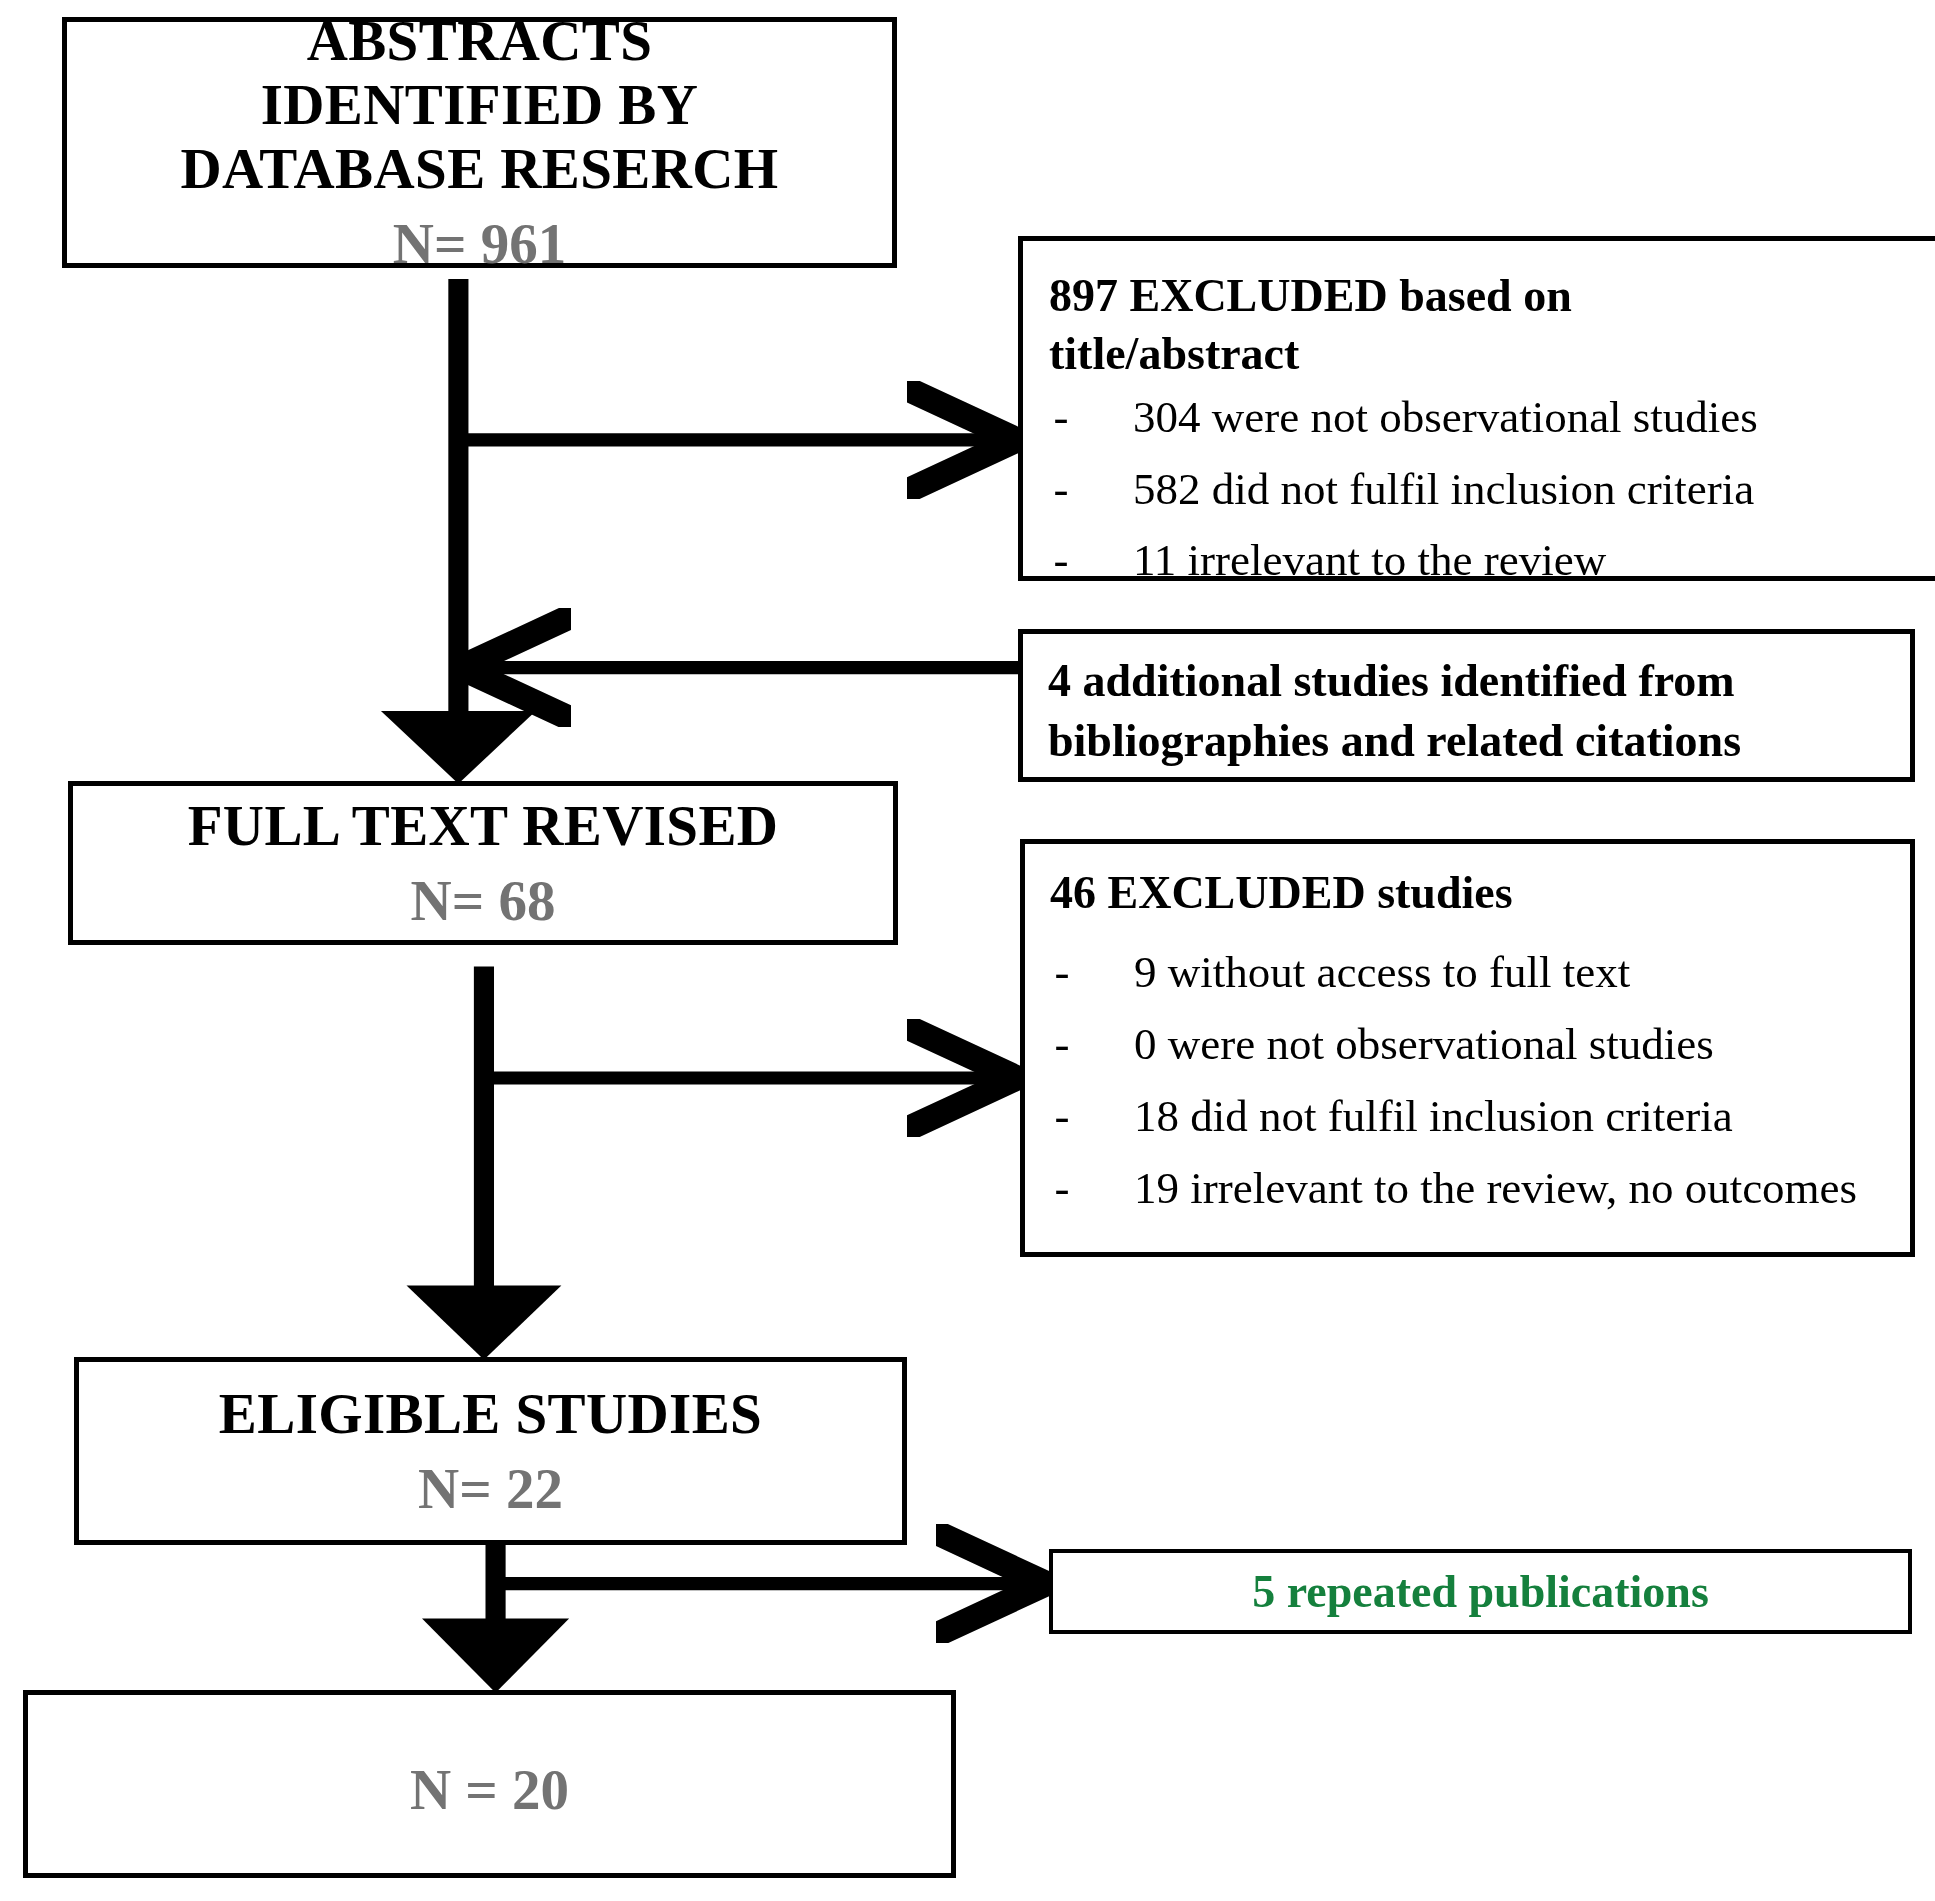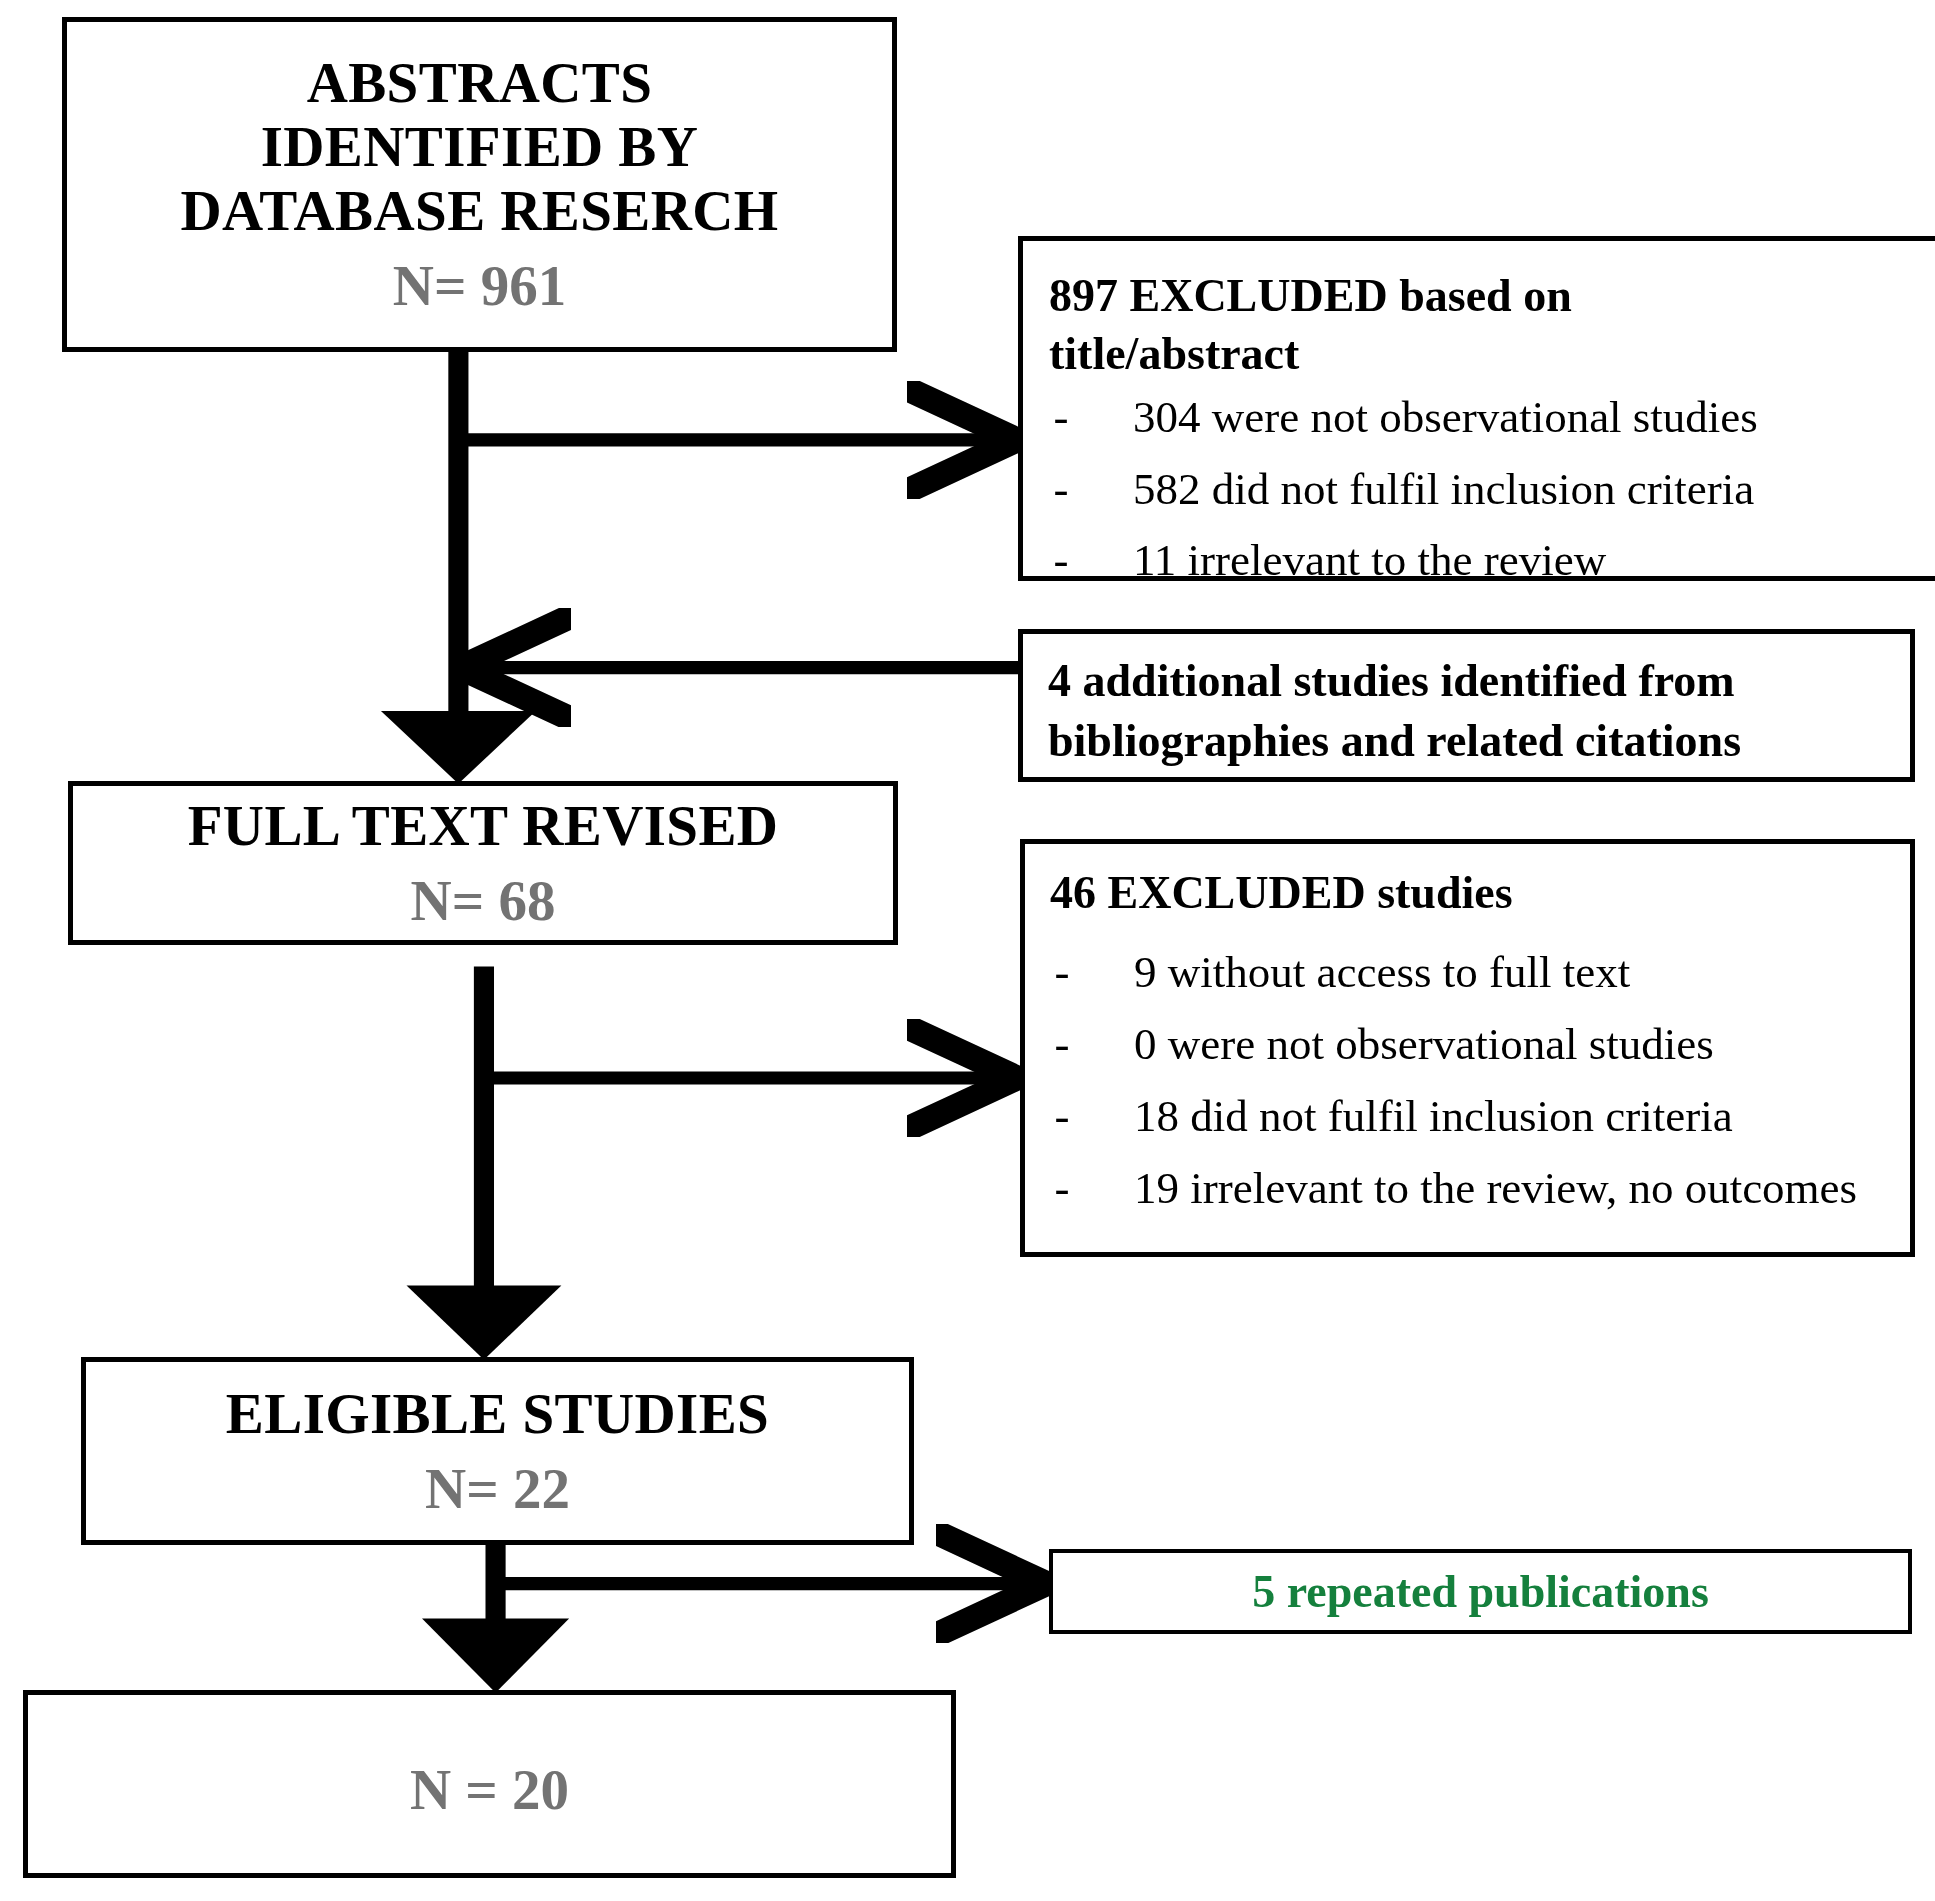--- a/index.html
+++ b/index.html
@@ -143,21 +143,21 @@
 
     <g>
       <line x1="625" y1="1392" x2="1300" y2="1392" stroke="#000" stroke-width="17" marker-end="url(#arrowRight)"></line>
     </g>
 
     <g>
       <line x1="640" y1="2045" x2="1338" y2="2045" stroke="#000" stroke-width="17" marker-end="url(#arrowRight)"></line>
     </g>
   </svg>
 
-  <div class="box box-center" style="left:62px; top:17px; width:835px; height:335px;">
+  <div class="box box-center" style="left:62px; top:17px; width:835px; height:251px;">
     <div class="stage-title">ABSTRACTS
 IDENTIFIED BY
 DATABASE RESERCH</div>
     <div class="stage-count">N= 961</div>
   </div>
 
   <div class="box box-left" style="left:1018px; top:236px; width:972px; height:345px; padding:26px 23px 15.5px 26px;">
     <div class="excl-head">897 EXCLUDED based on
 title/abstract</div>
     <ul class="bullet-list">
@@ -201,21 +201,21 @@
         <span class="bullet-dash">-</span>
         <span>18 did not fulfil  inclusion  criteria</span>
       </li>
       <li class="bullet-item">
         <span class="bullet-dash">-</span>
         <span>19 irrelevant  to the review, no outcomes</span>
       </li>
     </ul>
   </div>
 
-  <div class="box box-center" style="left:81px; top:1357px; width:833px; height:188px;">
+  <div class="box box-center" style="left:74px; top:1357px; width:833px; height:188px;">
     <div class="stage-title">ELIGIBLE STUDIES</div>
     <div class="stage-count">N= 22</div>
   </div>
 
   <div class="box box-center" style="left:1049px; top:1549px; width:863px; height:85px; border-width:4.6px;">
     <div class="repeat-note">5 repeated publications</div>
   </div>
 
   <div class="box box-center" style="left:23px; top:1690px; width:933px; height:188px;">
     <div class="stage-count">N = 20</div>

